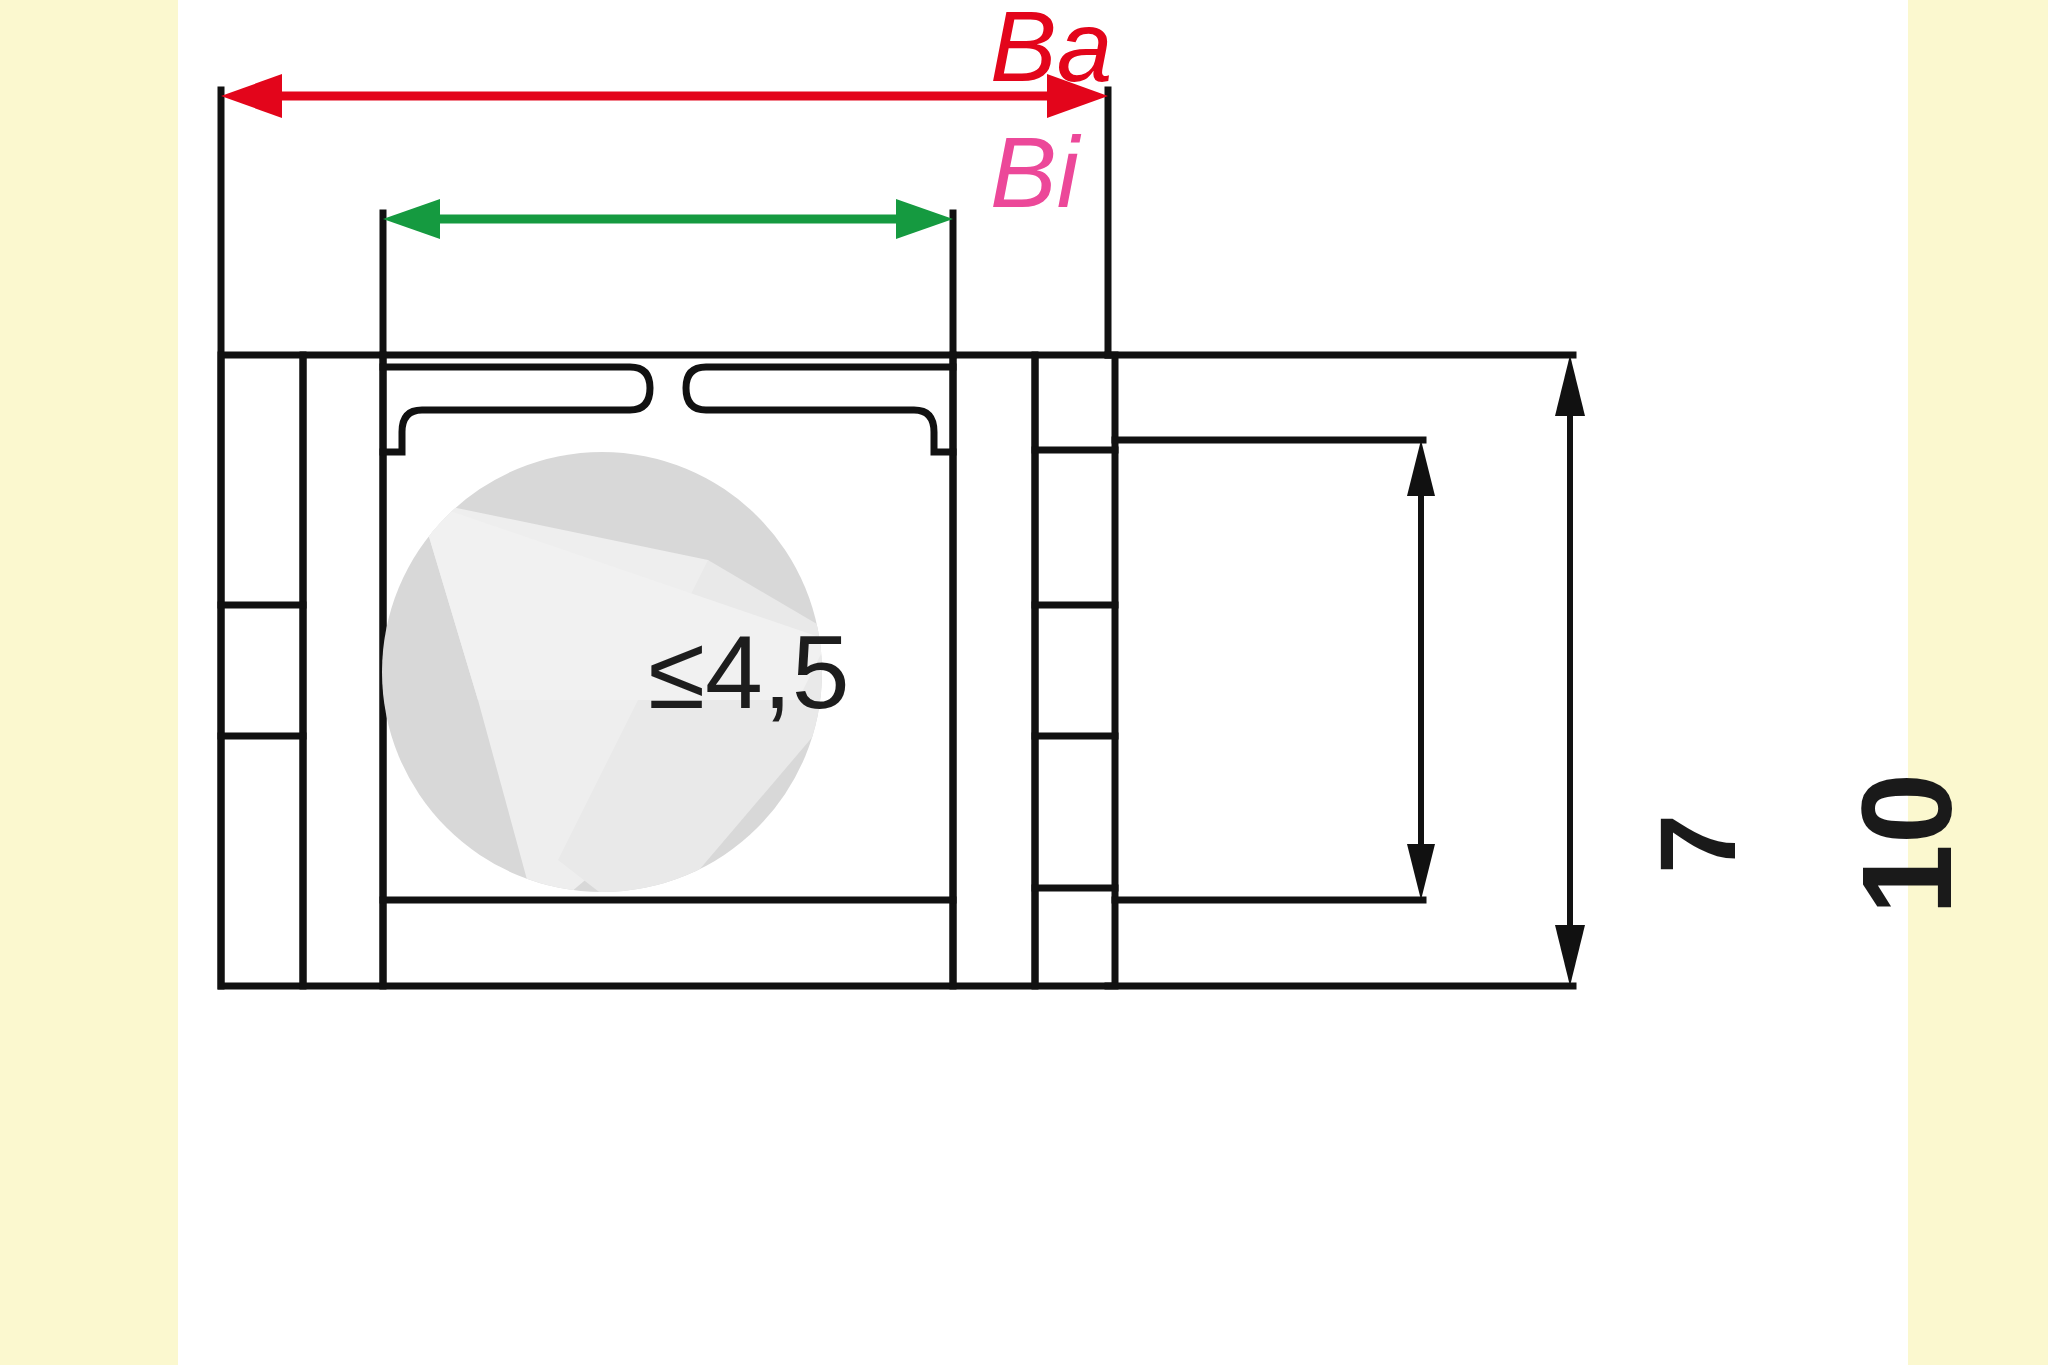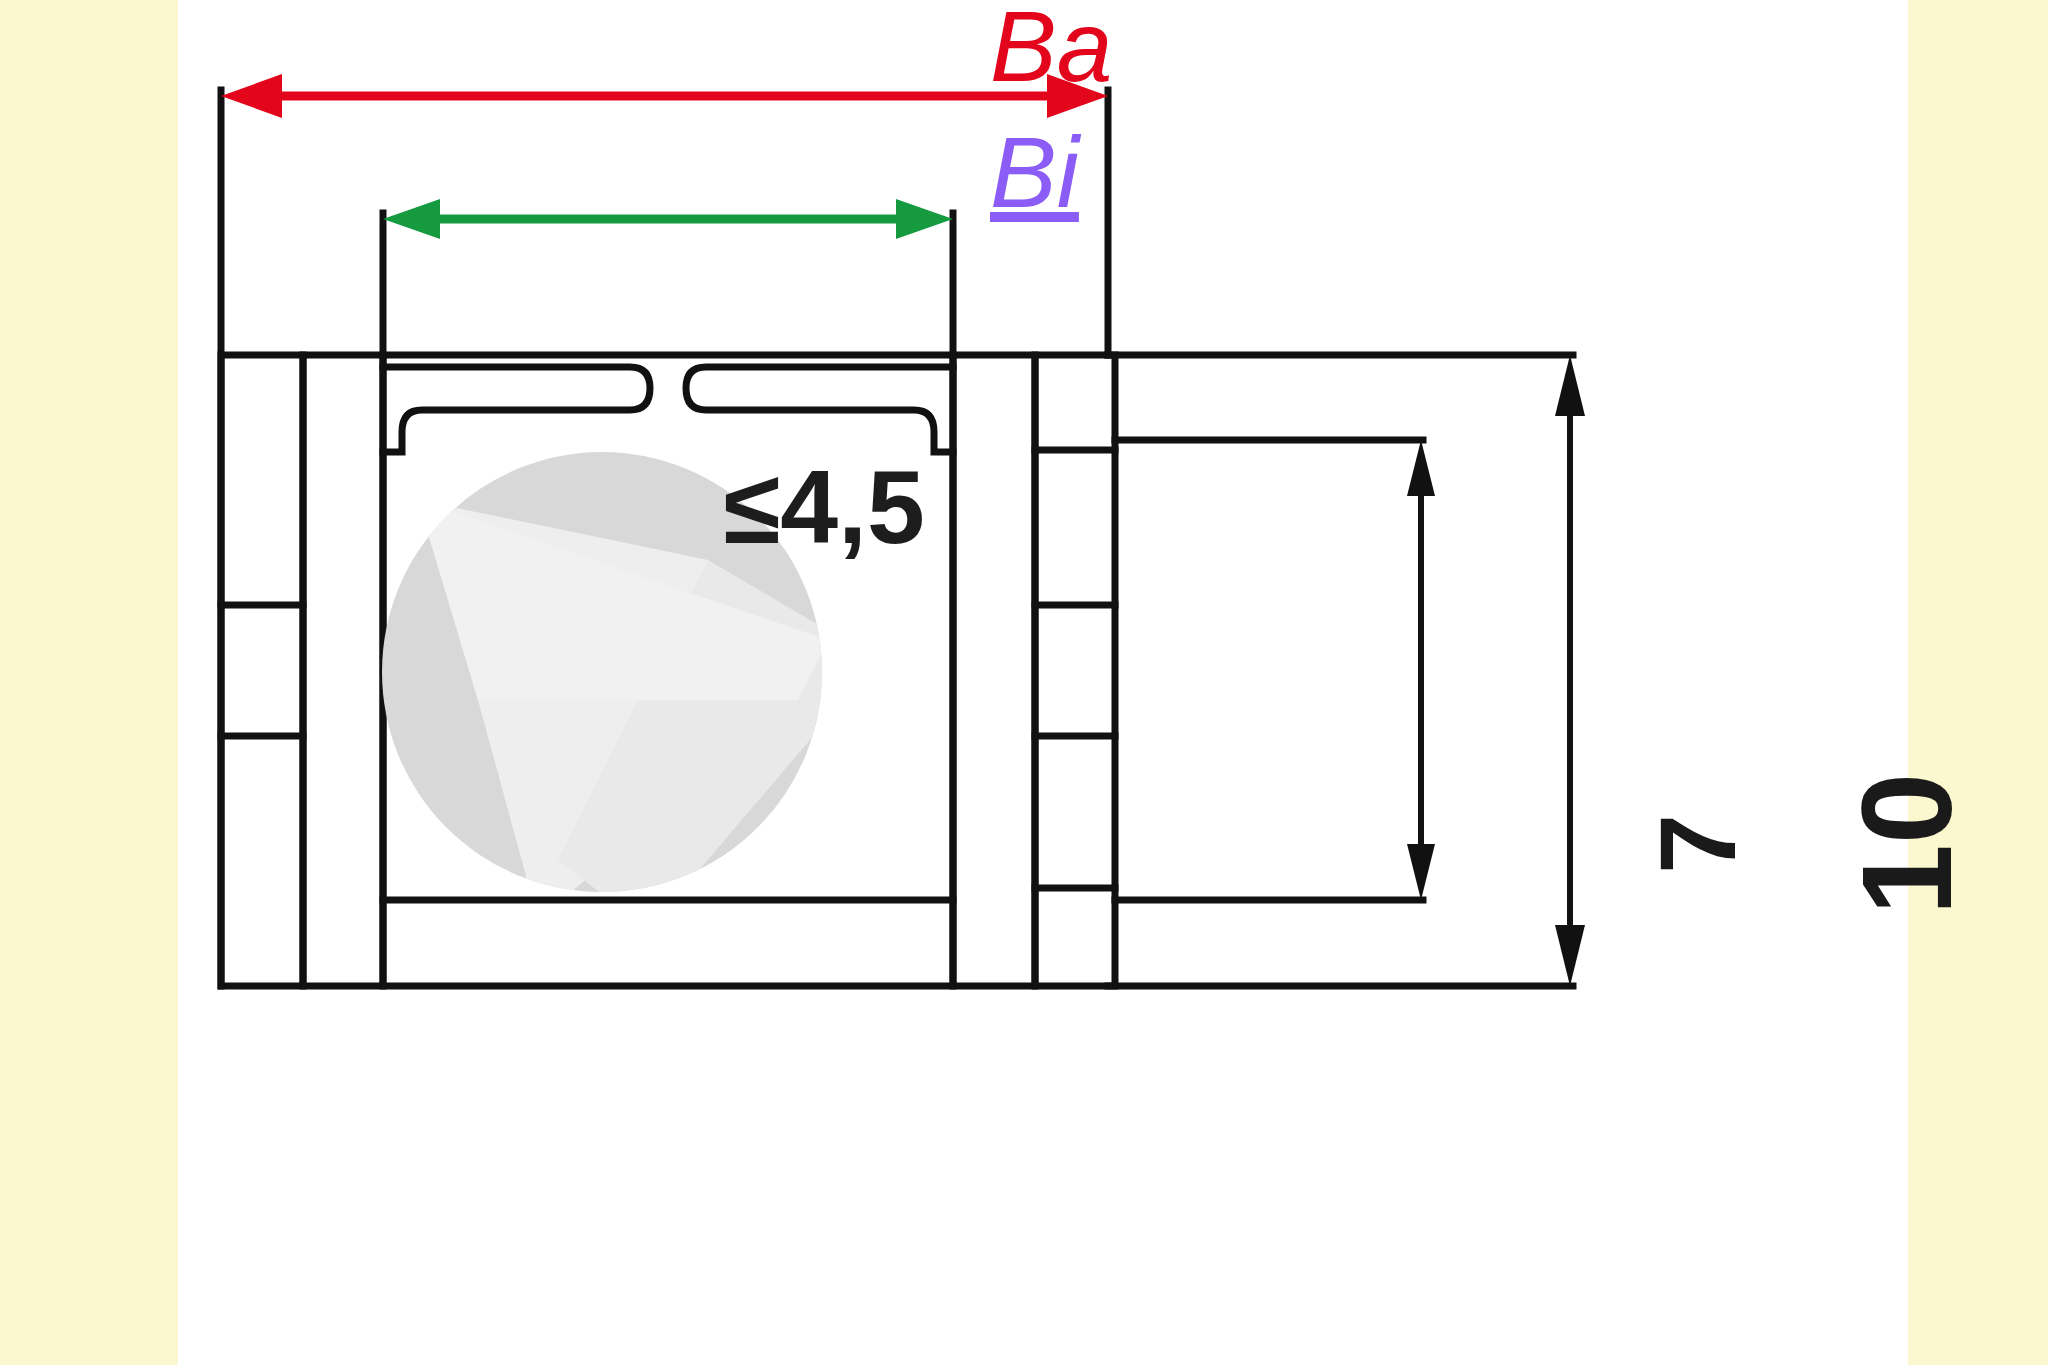--- a/index.html
+++ b/index.html
@@ -41,47 +41,47 @@
     position: absolute;
     font-family: "Liberation Sans", sans-serif;
     font-style: italic;
     font-weight: 400;
     font-size: 100px;
     line-height: 1;
     white-space: nowrap;
     user-select: none;
   }
   #label-ba { color: #e3051b; left: 812px; top: -4px; }
-  #label-bi { color: #8b5cf6; left: 812px; top: 122px; text-decoration: underline; }
+  #label-bi { color: #ec4899; left: 812px; top: 122px; }
 
   .dimnum {
     position: absolute;
     font-family: "Liberation Sans", sans-serif;
     font-weight: 700;
     color: #1a1a1a;
     line-height: 1;
     white-space: nowrap;
     transform-origin: 50% 50%;
     user-select: none;
   }
   #dim-7  { left: 1490px; top: 790px; font-size: 108px; transform: rotate(-90deg); }
   #dim-10 { left: 1658px; top: 780px; font-size: 128px; transform: rotate(-90deg); }
   #badge-text {
     position: absolute;
     left: 382px;
     top: 452px;
     width: 440px;
     height: 440px;
     display: flex;
-    flex-direction: row;
+    flex-direction: column;
     justify-content: center;
     align-items: flex-start;
     padding-left: 88px;
     box-sizing: border-box;
-    font-weight: 700;
+    font-weight: 400;
     color: #1d1d1d;
     font-size: 104px;
     line-height: 1.06;
     user-select: none;
   }
   #badge-text span { display: block; }
 </style>
 </head>
 <body>
 

